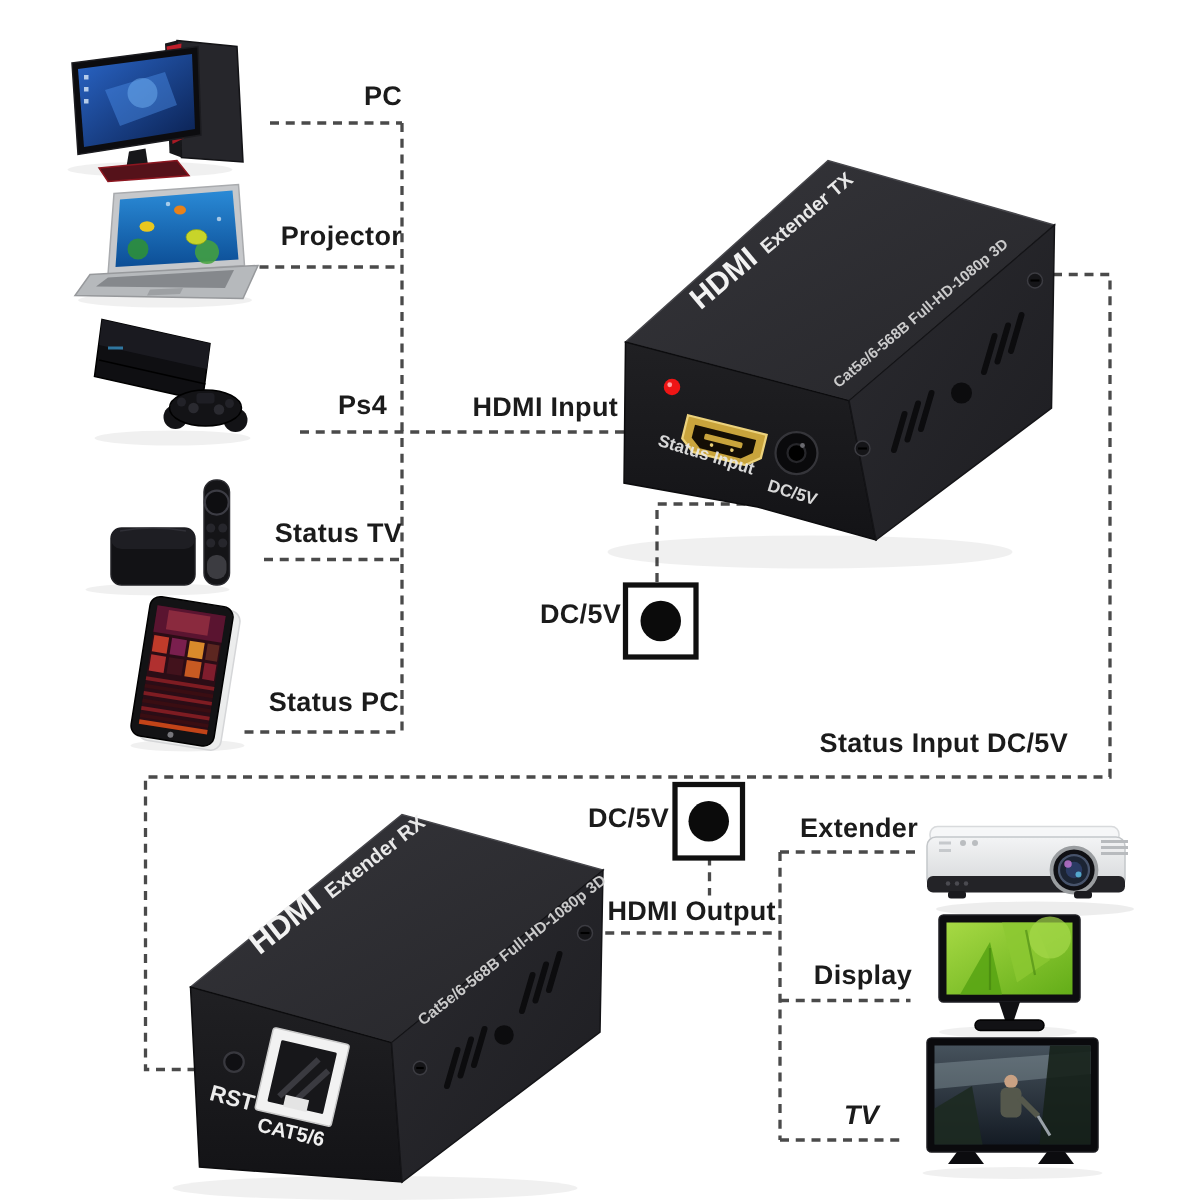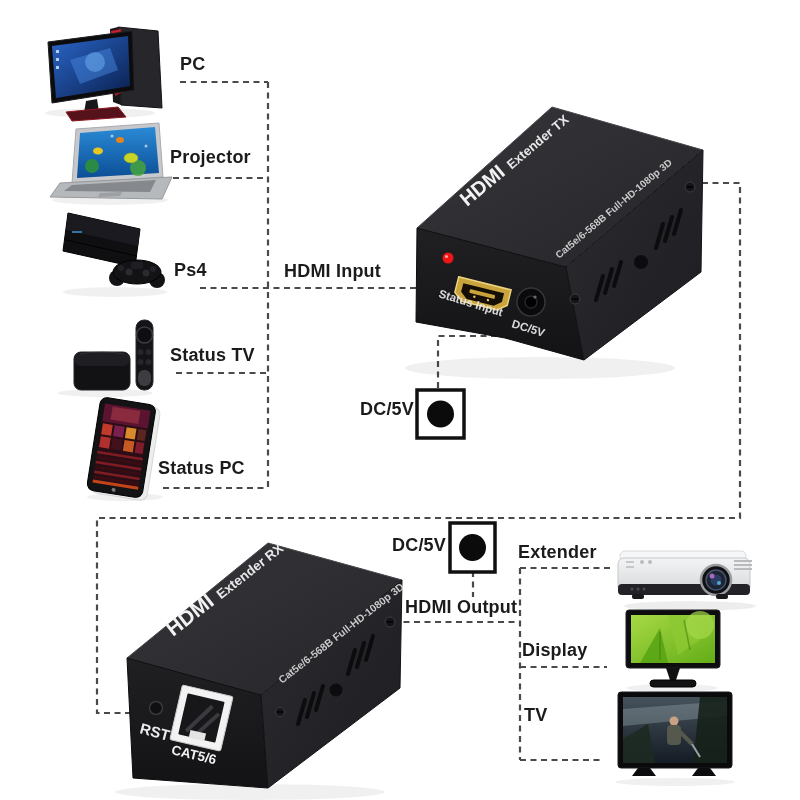--- a/index.html
+++ b/index.html
@@ -1,34 +1,34 @@
 <!DOCTYPE html>
 <html><head>
 <meta charset="utf-8">
 <style>
   html,body{margin:0;padding:0;background:#ffffff;}
   #stage{position:relative;width:800px;height:800px;background:#ffffff;overflow:hidden;
          font-family:"Liberation Sans", sans-serif;}
   #scene{position:absolute;left:0;top:0;}
   .lbl{position:absolute;font-weight:700;font-size:18px;line-height:1.1;color:#1b1b1b;
-       text-align:left;letter-spacing:.2px;white-space:nowrap;}
+       text-align:right;letter-spacing:.2px;white-space:nowrap;}
   .lbl.right{text-align:right;}
   .lbl-pc{left:180px;top:55px;width:88px;}
   .lbl-notebook{left:170px;top:148px;width:98px;}
   .lbl-ps4{left:174px;top:261px;width:84px;}
   .lbl-appletv{left:170px;top:346px;width:98px;}
   .lbl-tabletpc{left:158px;top:459px;width:108px;}
   .lbl-hdmi-input{left:284px;top:262px;width:128px;}
   .lbl-dc-top{left:344px;top:400px;width:70px;}
   .lbl-status{left:512px;top:486px;width:200px;}
   .lbl-dc-bottom{left:376px;top:536px;width:70px;}
   .lbl-hdmi-output{left:405px;top:598px;width:112px;}
   .lbl-projector{left:518px;top:543px;width:94px;}
   .lbl-display{left:522px;top:641px;width:86px;}
-  .lbl-tv{left:524px;top:706px;width:62px;}
+  .lbl-tv{left:524px;top:734px;width:62px;font-style:italic;}
 </style>
 </head>
 <body>
 
 <div id="stage">
 
 <svg id="scene" width="800" height="800" viewBox="0 0 800 800">
   <defs>
     <linearGradient id="gTop" x1="0" y1="0" x2="1" y2="1">
       <stop offset="0" stop-color="#35353a"></stop>
@@ -337,20 +337,21 @@
 </svg>
 
 <div class="lbl lbl-pc">PC</div>
 <div class="lbl lbl-notebook">Projector</div>
 <div class="lbl lbl-ps4">Ps4</div>
 <div class="lbl lbl-appletv">Status TV</div>
 <div class="lbl lbl-tabletpc">Status PC</div>
 
 <div class="lbl lbl-hdmi-input">HDMI Input</div>
 <div class="lbl lbl-dc-top right">DC/5V</div>
+<div class="lbl lbl-status">Status Input DC/5V</div>
 <div class="lbl lbl-dc-bottom right">DC/5V</div>
 <div class="lbl lbl-hdmi-output">HDMI Output</div>
 
 <div class="lbl lbl-projector">Extender</div>
 <div class="lbl lbl-display">Display</div>
 <div class="lbl lbl-tv">TV</div>
 
 </div>
 
 </body></html>

